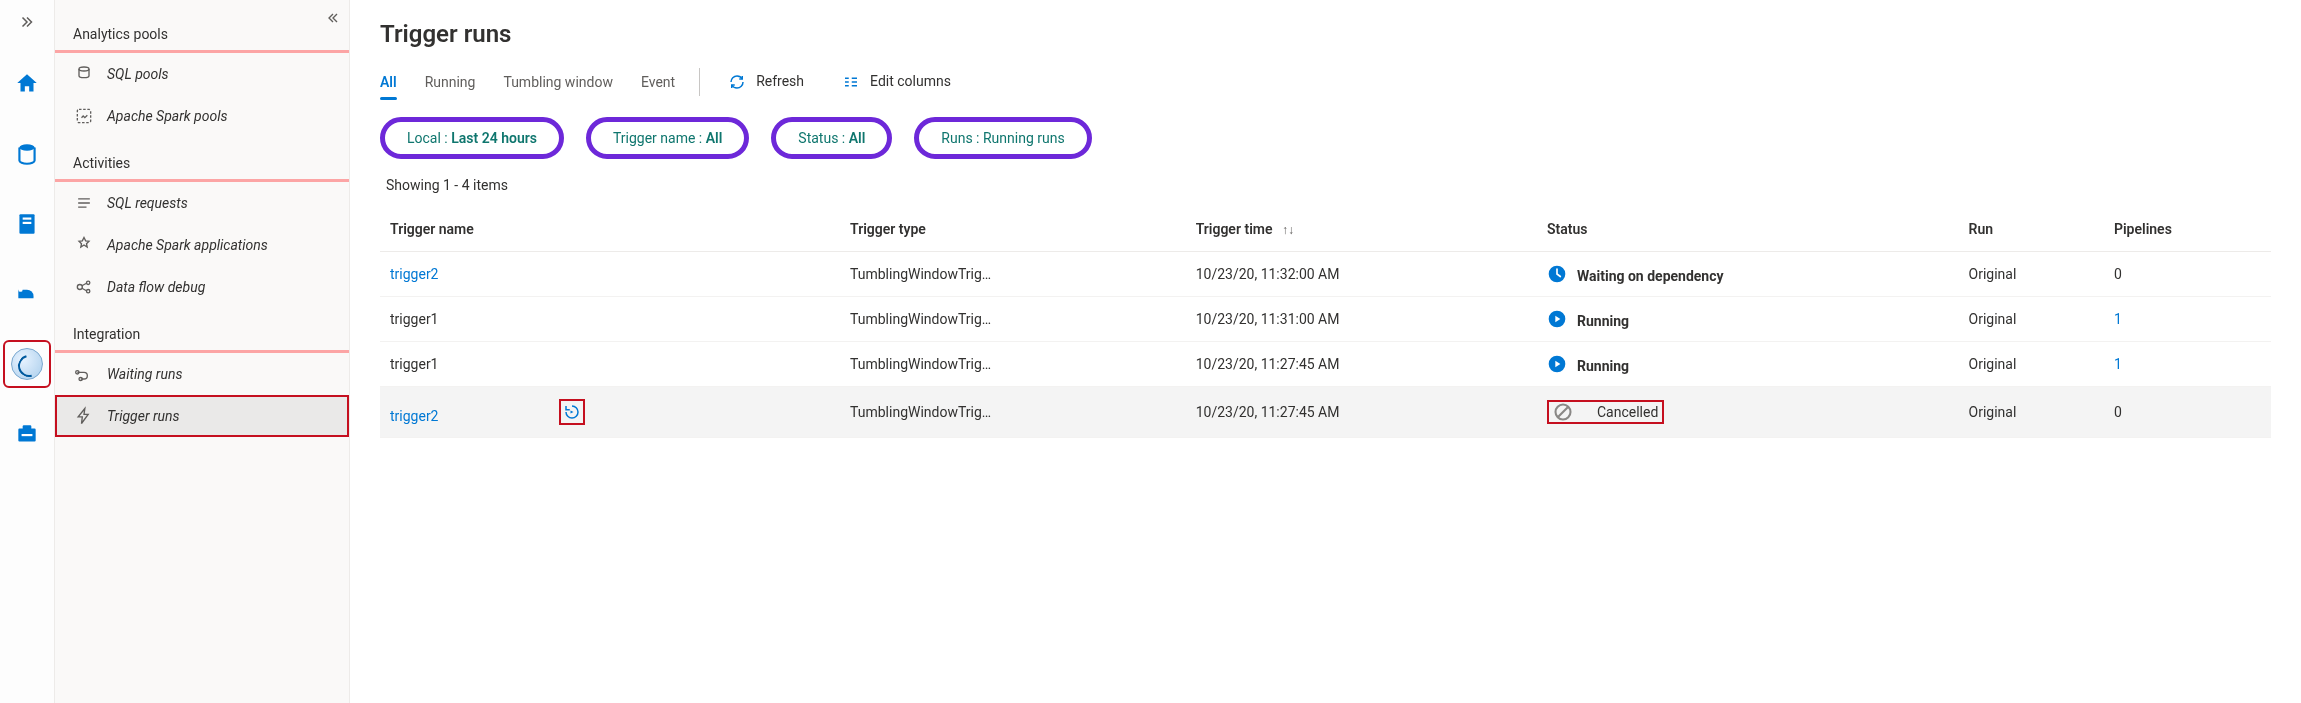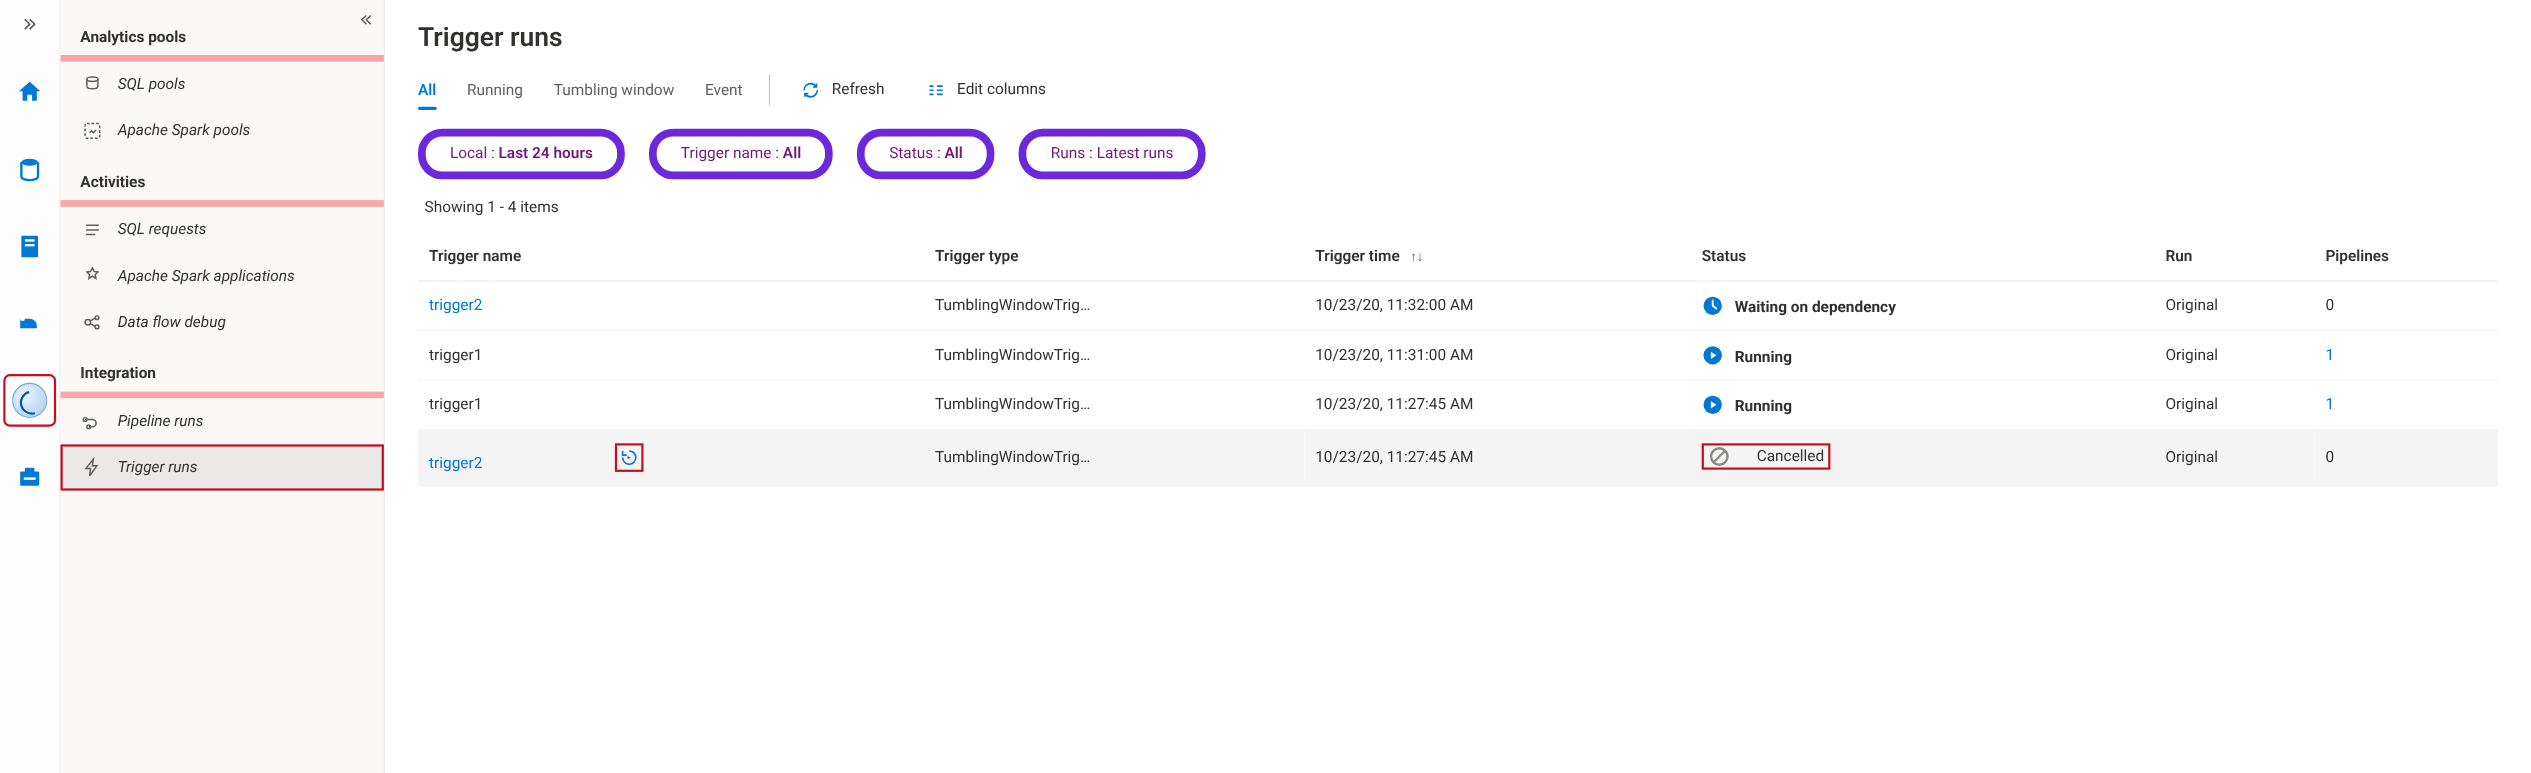--- a/index.html
+++ b/index.html
@@ -81,22 +81,22 @@
   }
   .side-collapse {
     position: absolute;
     right: 10px; top: 10px;
     color: #605e5c;
     cursor: pointer;
     font-size: 14px;
   }
   .side-section-header {
     padding: 18px 18px 8px 18px;
-    font-weight: 700;
-    border-bottom: 6px solid #fca5a5;
+    font-weight: 400;
+    border-bottom: 3px solid #fca5a5;
   }
   .side-link {
     display: flex;
     align-items: center;
     gap: 12px;
     padding: 10px 18px;
     cursor: pointer;
     color: #323130;
     font-style: italic;
   }
@@ -167,26 +167,26 @@
   }
   .toolbar-btn + .toolbar-btn { margin-left: 30px; }
   .toolbar-btn .ic { width:18px; height:18px; display:inline-flex; align-items:center; justify-content:center; color:#0078d4; }
 
   .filter-row {
     display:flex;
     gap:22px;
     margin-bottom:18px;
   }
   .pill {
-    border:7px solid #6d28d9;
+    border:5px solid #6d28d9;
     border-radius: 22px;
     padding: 8px 22px;
     font-size:14px;
     cursor:pointer;
-    color:#701a75;
+    color:#0f766e;
     background:#fff;
     white-space:nowrap;
   }
   .pill b { font-weight:600; }
 
   .showing-text {
     margin: 10px 0 14px 6px;
     color:#323130;
   }
 
@@ -343,21 +343,21 @@
 
   <div class="side-section-header">Integration</div>
   <div class="side-link">
     <span class="icon-slot">
       <svg viewBox="0 0 24 24" width="20" height="20" fill="none" stroke="#605e5c" stroke-width="1.6">
           <path d="M4 10h8a4 4 0 014 4v0a4 4 0 01-4 4H8"></path>
           <circle cx="4" cy="10" r="2"></circle>
           <circle cx="8" cy="18" r="2"></circle>
         </svg>
     </span>
-    <span>Pipeline runs</span>
+    <span>Waiting runs</span>
   </div>
   <div class="side-link selected">
     <span class="icon-slot">
       <svg viewBox="0 0 24 24" width="20" height="20" fill="none" stroke="#605e5c" stroke-width="1.6">
           <path d="M13 3L5 13h5l-1 8 8-11h-5z"></path>
         </svg>
     </span>
     <span>Trigger runs</span>
   </div>
 </div>
@@ -396,21 +396,21 @@
     <div class="pill">
       <span>Local</span> : <b>Last 24 hours</b>
     </div>
     <div class="pill">
       <span>Trigger name</span> : <b>All</b>
     </div>
     <div class="pill">
       <span>Status</span> : <b>All</b>
     </div>
     <div class="pill">
-      <span>Runs</span> : <span>Latest runs</span>
+      <span>Runs</span> : <span>Running runs</span>
     </div>
   </div>
 
   <div class="showing-text">Showing 1 - 4 items</div>
 
   <table class="runs">
     <thead>
       <tr>
         <th>Trigger name</th>
         <th>Trigger type</th>

